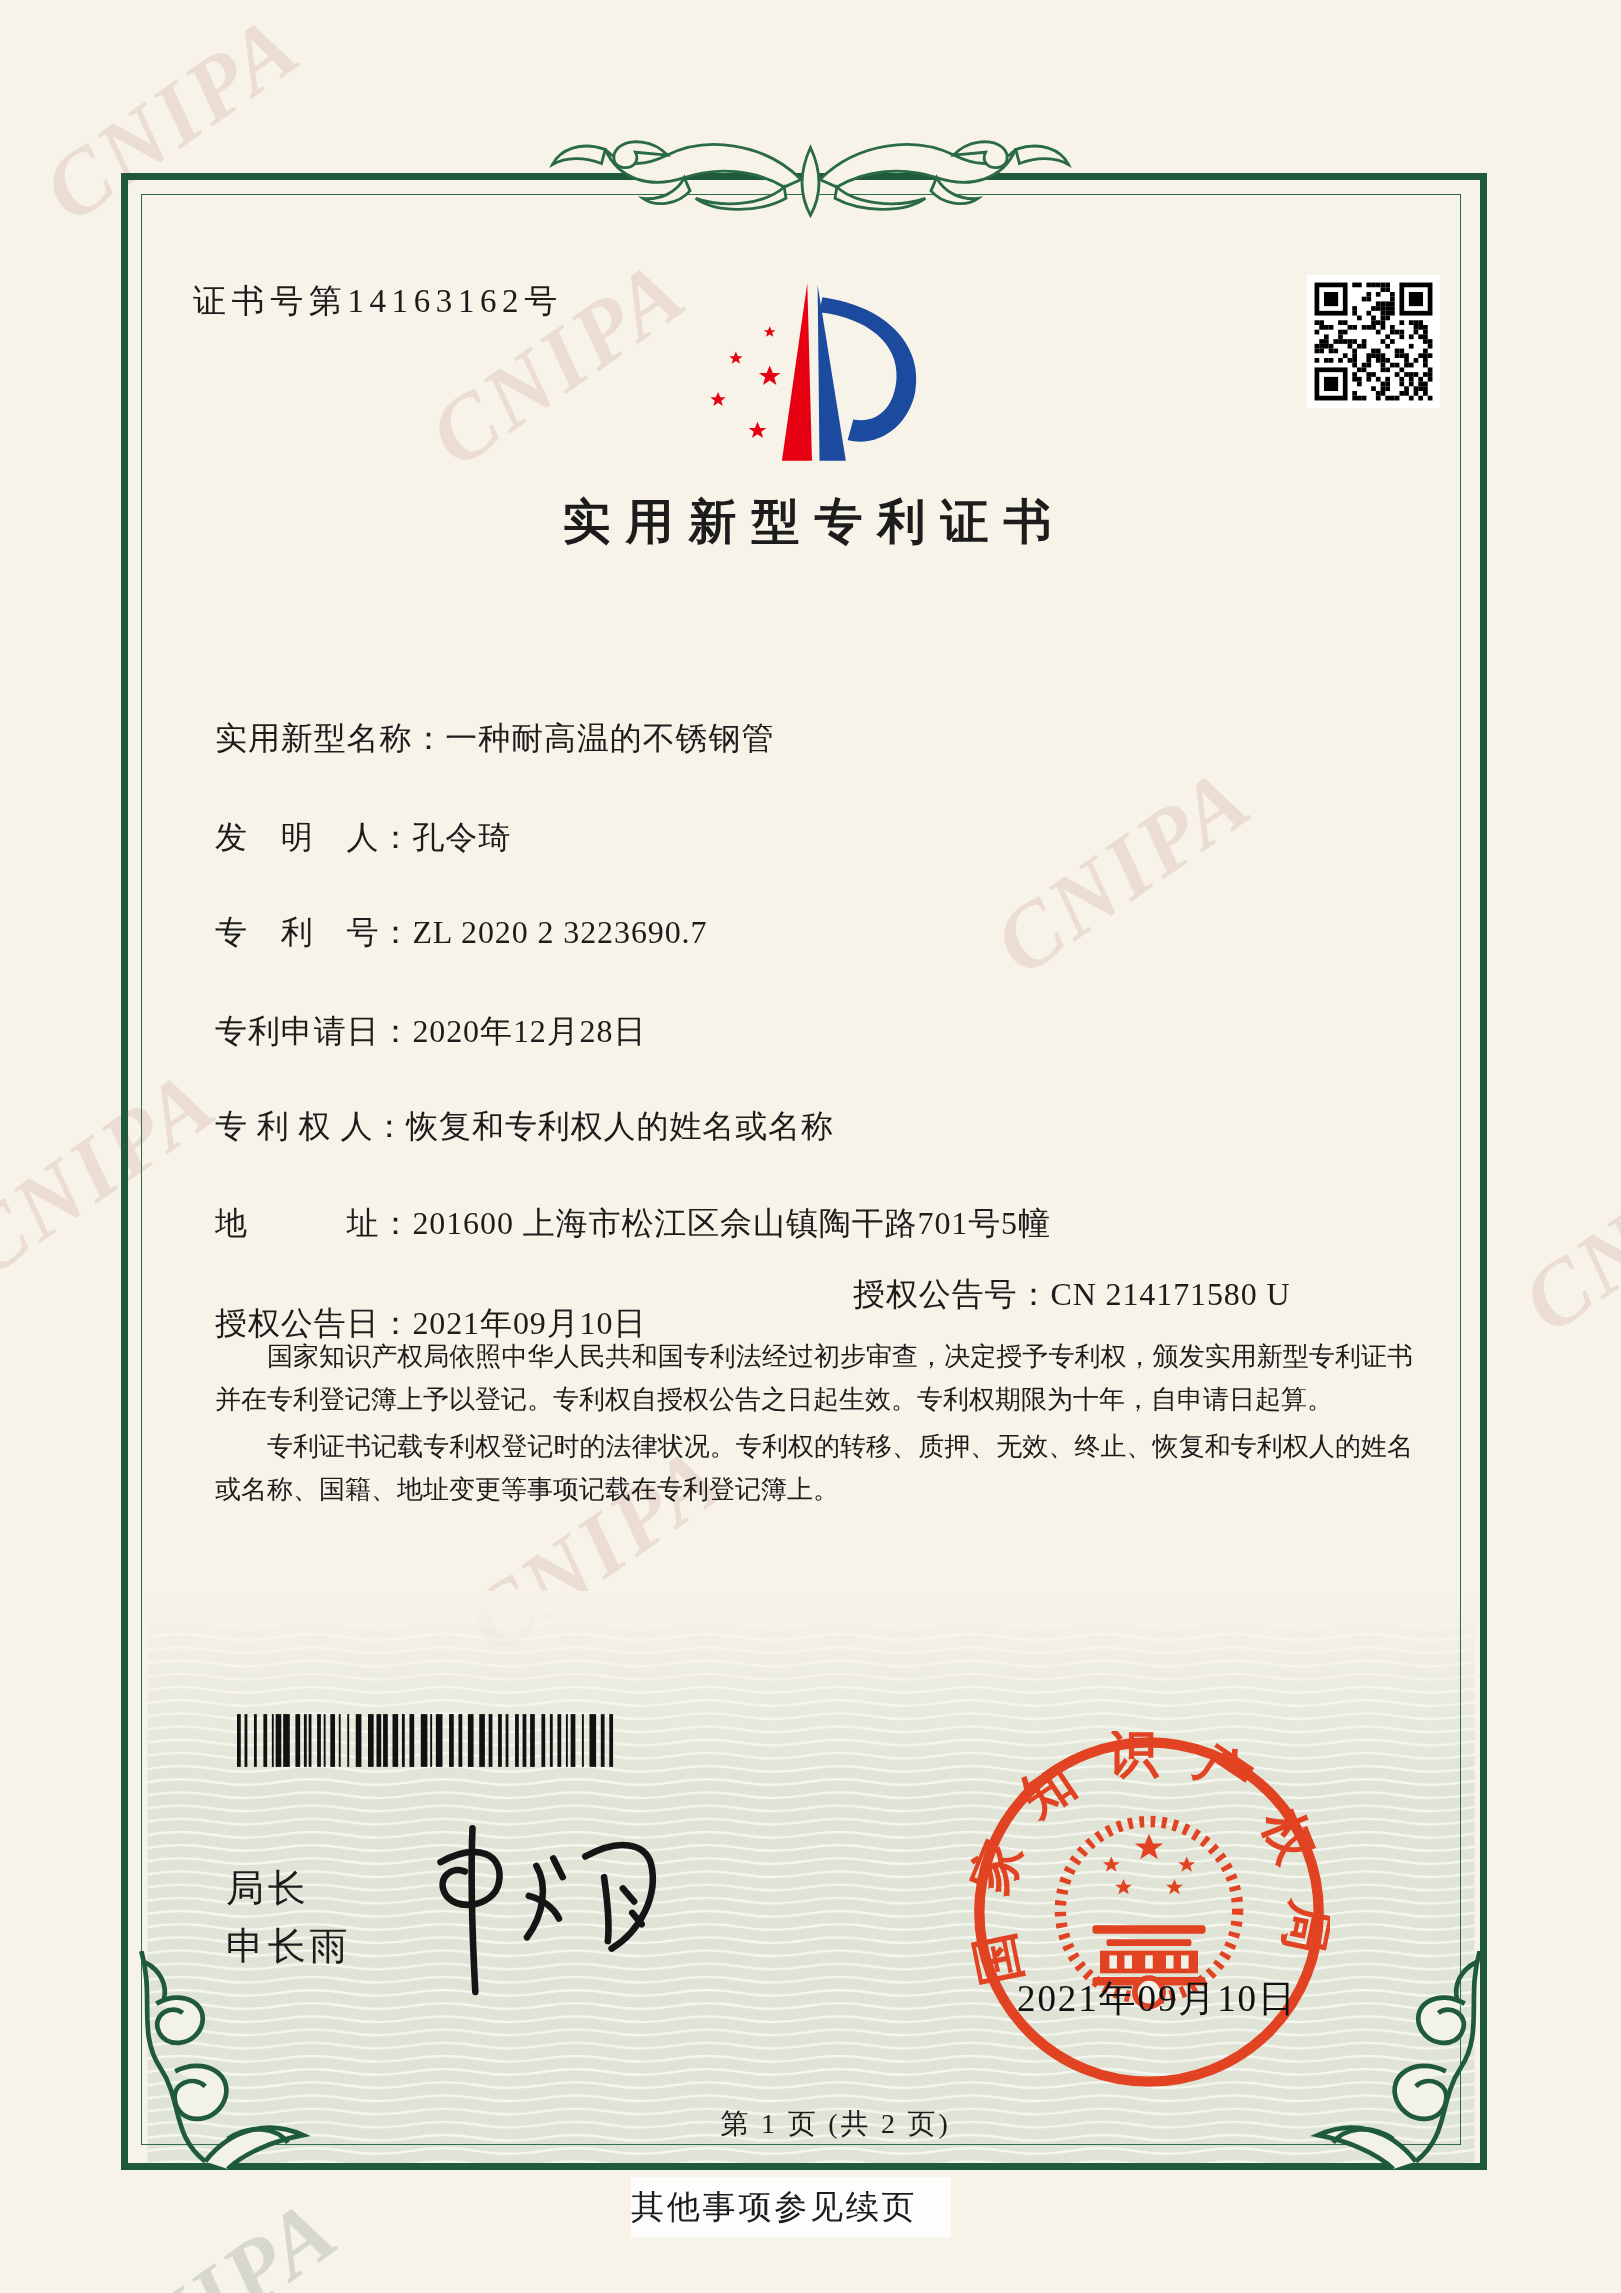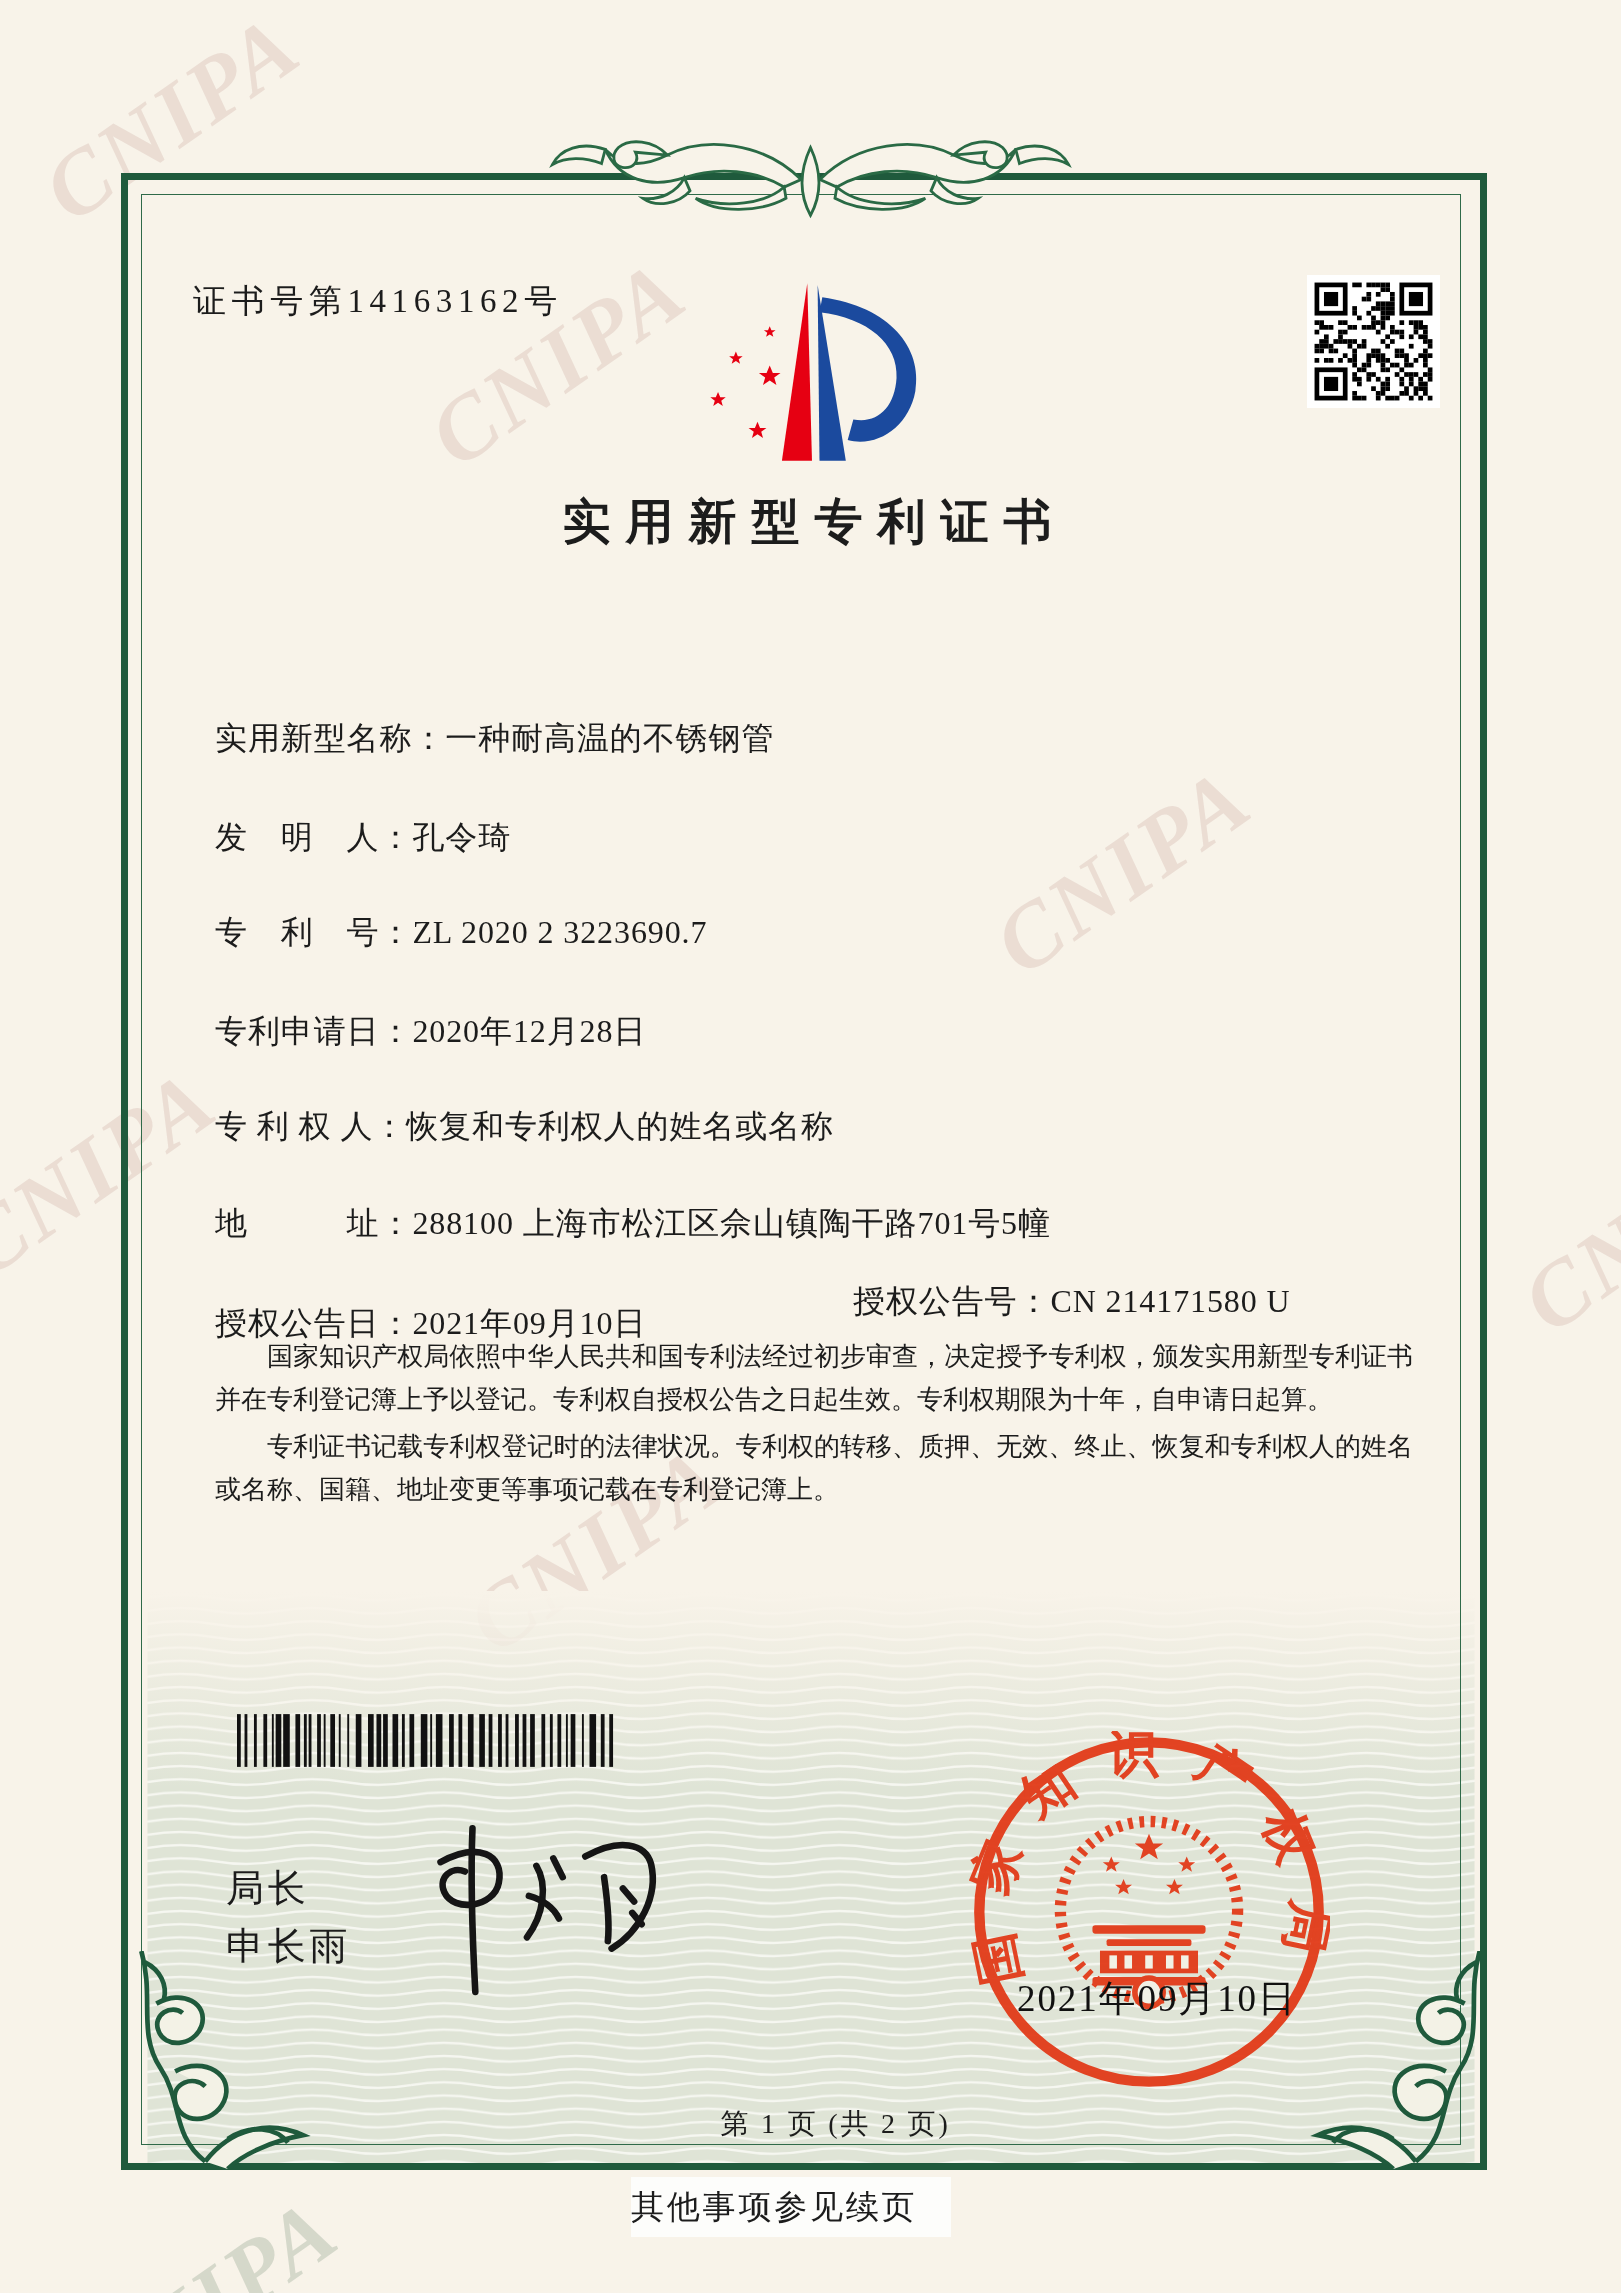--- a/index.html
+++ b/index.html
@@ -17,21 +17,21 @@
             background:linear-gradient(#f8f3e9 0%,rgba(248,243,233,0) 100%);}
   
   .frame-outer{left:121px;top:173px;width:1352px;height:1983px;border:7.5px solid #1f5a3c;z-index:2;pointer-events:none;}
   .frame-inner{left:141px;top:194px;width:1318px;height:1949px;border:1.9px solid #2f6a49;z-index:2;pointer-events:none;}
   
   .cert-no{left:193px;top:279px;font-size:33px;letter-spacing:5.6px;z-index:4;}
   .title{left:4px;top:490px;width:1621px;text-align:center;font-size:48px;font-weight:700;
          letter-spacing:15px;z-index:4;}
   .frow{left:215px;width:1205px;font-size:32px;letter-spacing:0.9px;z-index:4;white-space:nowrap;}
   .frow .lab{display:inline-block;margin-top:33px;}
-  .grant-right{position:absolute;left:638px;top:11px;}
+  .grant-right{position:absolute;left:638px;top:4px;}
   .paras{left:215px;top:1335px;width:1198px;font-size:26px;line-height:43px;text-align:justify;z-index:4;}
   .paras p{margin:0 0 3.8px 0;text-indent:2em;}
   .signer{left:226px;font-size:38px;z-index:4;letter-spacing:3.8px;}
   .footer{left:0;top:2105px;width:1621px;text-align:center;font-size:28px;letter-spacing:2.8px;z-index:4;margin-left:25px;}
   .note{left:631px;top:2177px;width:320px;height:60px;background:#fdfdfb;z-index:4;
         text-align:left;font-size:33px;line-height:60px;letter-spacing:2.8px;}
   .seal-date{left:1017px;top:1974px;width:301px;font-size:37px;letter-spacing:1.9px;z-index:6;color:#111;}
   svg{display:block;}
   .z3{z-index:3;} .z4{z-index:4;} .z5{z-index:5;}
 </style>
@@ -334,21 +334,21 @@
   <div class="abs frow" style="top:878px;">
     <span class="lab">专　利　号：</span><span>ZL 2020 2 3223690.7</span>
   </div>
   <div class="abs frow" style="top:977px;">
     <span class="lab">专利申请日：</span><span>2020年12月28日</span>
   </div>
   <div class="abs frow" style="top:1072px;">
     <span class="lab">专 利 权 人：</span><span>恢复和专利权人的姓名或名称</span>
   </div>
   <div class="abs frow" style="top:1169px;">
-    <span class="lab">地　　　址：</span><span>288100 上海市松江区佘山镇陶干路701号5幢</span>
+    <span class="lab">地　　　址：</span><span>201600 上海市松江区佘山镇陶干路701号5幢</span>
   </div>
   <div class="abs frow" style="top:1269px;">
     <span class="lab">授权公告日：</span><span>2021年09月10日</span>
     <span class="grant-right">
       <span>授权公告号：</span><span>CN 214171580 U</span>
     </span>
   </div>
 
   <div class="abs paras">
     <p>国家知识产权局依照中华人民共和国专利法经过初步审查，决定授予专利权，颁发实用新型专利证书并在专利登记簿上予以登记。专利权自授权公告之日起生效。专利权期限为十年，自申请日起算。</p>

